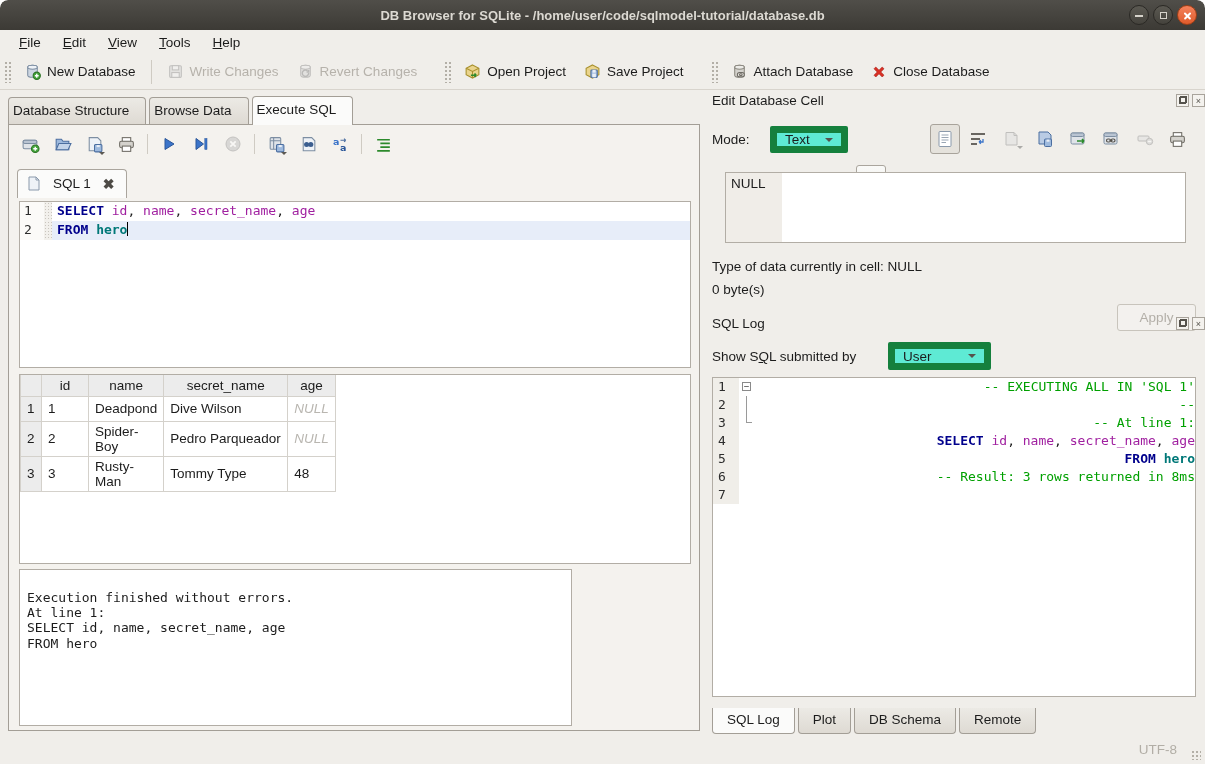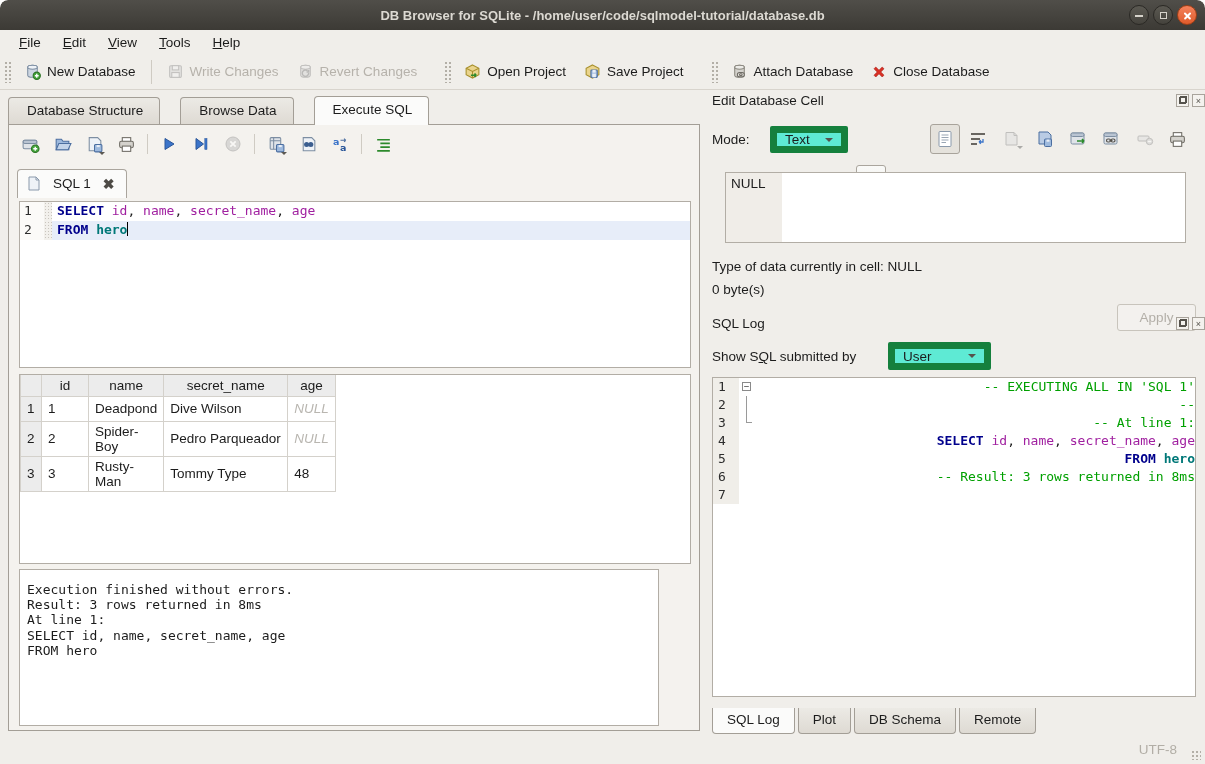--- a/index.html
+++ b/index.html
@@ -32,22 +32,22 @@
   .grip { width:7px; height:22px; margin:0 4px;
     background-image:radial-gradient(circle, #b3afa7 1px, transparent 1.2px); background-size:4px 4px; }
   .tbtn { display:flex; align-items:center; gap:6px; padding:5px 9px; border-radius:3px; cursor:default; }
   .tbtn.disabled { color:#b6b2ab; }
   .tbtn.disabled svg { opacity:.45; filter:grayscale(1); }
   .tsep { width:1px; height:24px; background:#cfcbc3; margin:0 6px; }
   .tcaret { width:0; height:0; border-left:4px solid transparent; border-right:4px solid transparent; border-top:4px solid #5c5952; margin-left:2px; align-self:flex-end; margin-bottom:2px;}
 
   
   .main-tabs { position:absolute; left:8px; top:96px; display:flex; align-items:flex-end; height:28px; z-index:3; }
-  .mtab { padding:5px 16px 6px 18px; background:linear-gradient(#eceae5,#dedad3); border:1px solid #a39e96;
-    border-bottom:none; border-radius:4px 4px 0 0; margin-right:20px; cursor:default; }
+  .mtab { padding:5px 16px 6px 4px; background:linear-gradient(#eceae5,#dedad3); border:1px solid #a39e96;
+    border-bottom:none; border-radius:4px 4px 0 0; margin-right:3px; cursor:default; }
   .mtab.active { background:#fbfbfa; padding-bottom:8px; position:relative; top:1px; }
 
   
   .left-frame { position:absolute; left:8px; top:124px; width:692px; height:607px;
     background:#f4f2ee; border:1px solid #a39e96; }
 
   .sql-toolbar { position:absolute; left:8px; top:6px; display:flex; align-items:center; gap:6px; }
   .itbtn { width:26px; height:26px; display:flex; align-items:center; justify-content:center; border-radius:3px; cursor:default; }
   .itbtn.disabled { opacity:.45; filter:grayscale(1); }
   .isep { width:1px; height:20px; background:#cfcbc3; margin:0 2px; }
@@ -75,22 +75,22 @@
   .results-box { position:absolute; left:10px; top:249px; width:672px; height:190px; background:#fff; border:1px solid #b2ada5; overflow:hidden; }
   table.grid { border-collapse:collapse; font-size:13.5px; }
   table.grid th, table.grid td { border:1px solid #d4d1cb; padding:2px 6px; height:25px; background:#fff; font-weight:normal; text-align:left; }
   table.grid thead th { background:#ececec; height:21px; text-align:center; border-top:none; }
   table.grid tbody th { background:#ececec; width:20px; text-align:left; }
   td.cnum { text-align:right; }
   td.isnull { color:#b9b6b0; font-style:italic; }
   col.c-rh{width:21px;} col.c-id{width:47px;} col.c-name{width:72px;} col.c-sec{width:124px;} col.c-age{width:38px;}
 
   
-  .message-box { position:absolute; left:10px; top:444px; width:640px; height:157px; background:#fff; border:1px solid #b2ada5;
-    font-family:"DejaVu Sans Mono", monospace; font-size:13px; line-height:15.2px; padding:12px 7px; }
+  .message-box { position:absolute; left:10px; top:444px; width:553px; height:157px; background:#fff; border:1px solid #b2ada5;
+    font-family:"DejaVu Sans Mono", monospace; font-size:13px; line-height:15.2px; padding:20px 7px; }
 
   
   .dock-title { position:absolute; font-size:13.5px; color:#1c1c1c; }
   .dockbtns { position:absolute; display:flex; gap:3px; }
   .dockbtn { width:13px; height:13px; border:1px solid #a8a39b; background:#f4f2ee; display:flex; align-items:center; justify-content:center; font-size:9px; color:#55524c; cursor:pointer; }
   .float-glyph { position:relative; width:7px; height:7px; }
   .float-glyph::before { content:""; position:absolute; left:0; bottom:0; width:5px; height:5px; border:1px solid #55524c; background:#f4f2ee;}
   .float-glyph::after { content:""; position:absolute; right:-1px; top:-1px; width:5px; height:5px; border:1px solid #55524c; }
 
   .label { position:absolute; font-size:13.5px; }
@@ -372,21 +372,20 @@
             <td>Rusty-Man</td>
             <td>Tommy Type</td>
             <td>48</td>
           </tr>
         </tbody>
       </table>
     </div>
 
     <div class="message-box">
       <div>Execution finished without errors.</div>
-      <div>Result: 3 rows returned in 8ms</div>
       <div>At line 1:</div>
       <div>SELECT id, name, secret_name, age</div>
       <div>FROM hero</div>
     </div>
   </div>
 
   <div class="dock-title" style="left:712px; top:93px;">Edit Database Cell</div>
   <div class="dockbtns" style="left:1176px; top:94px;">
     <div class="dockbtn">
         <span class="float-glyph"></span>

